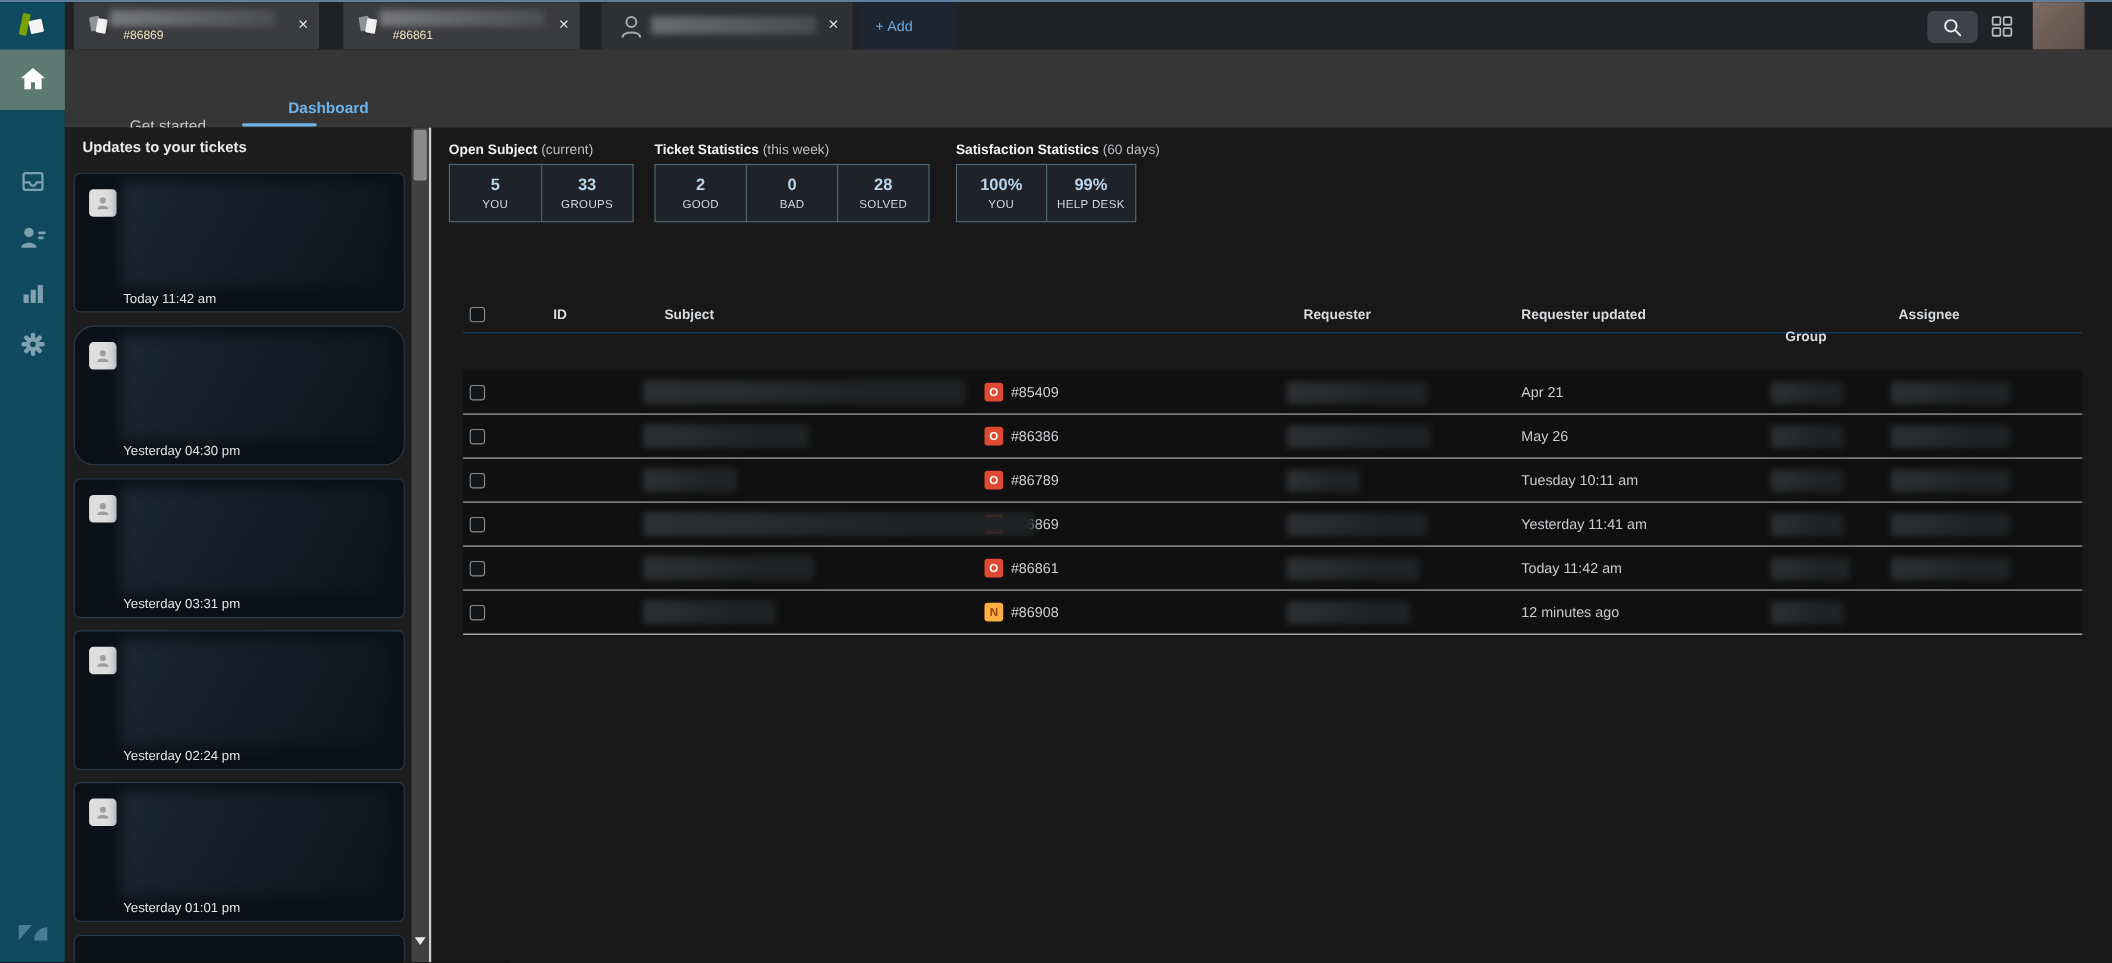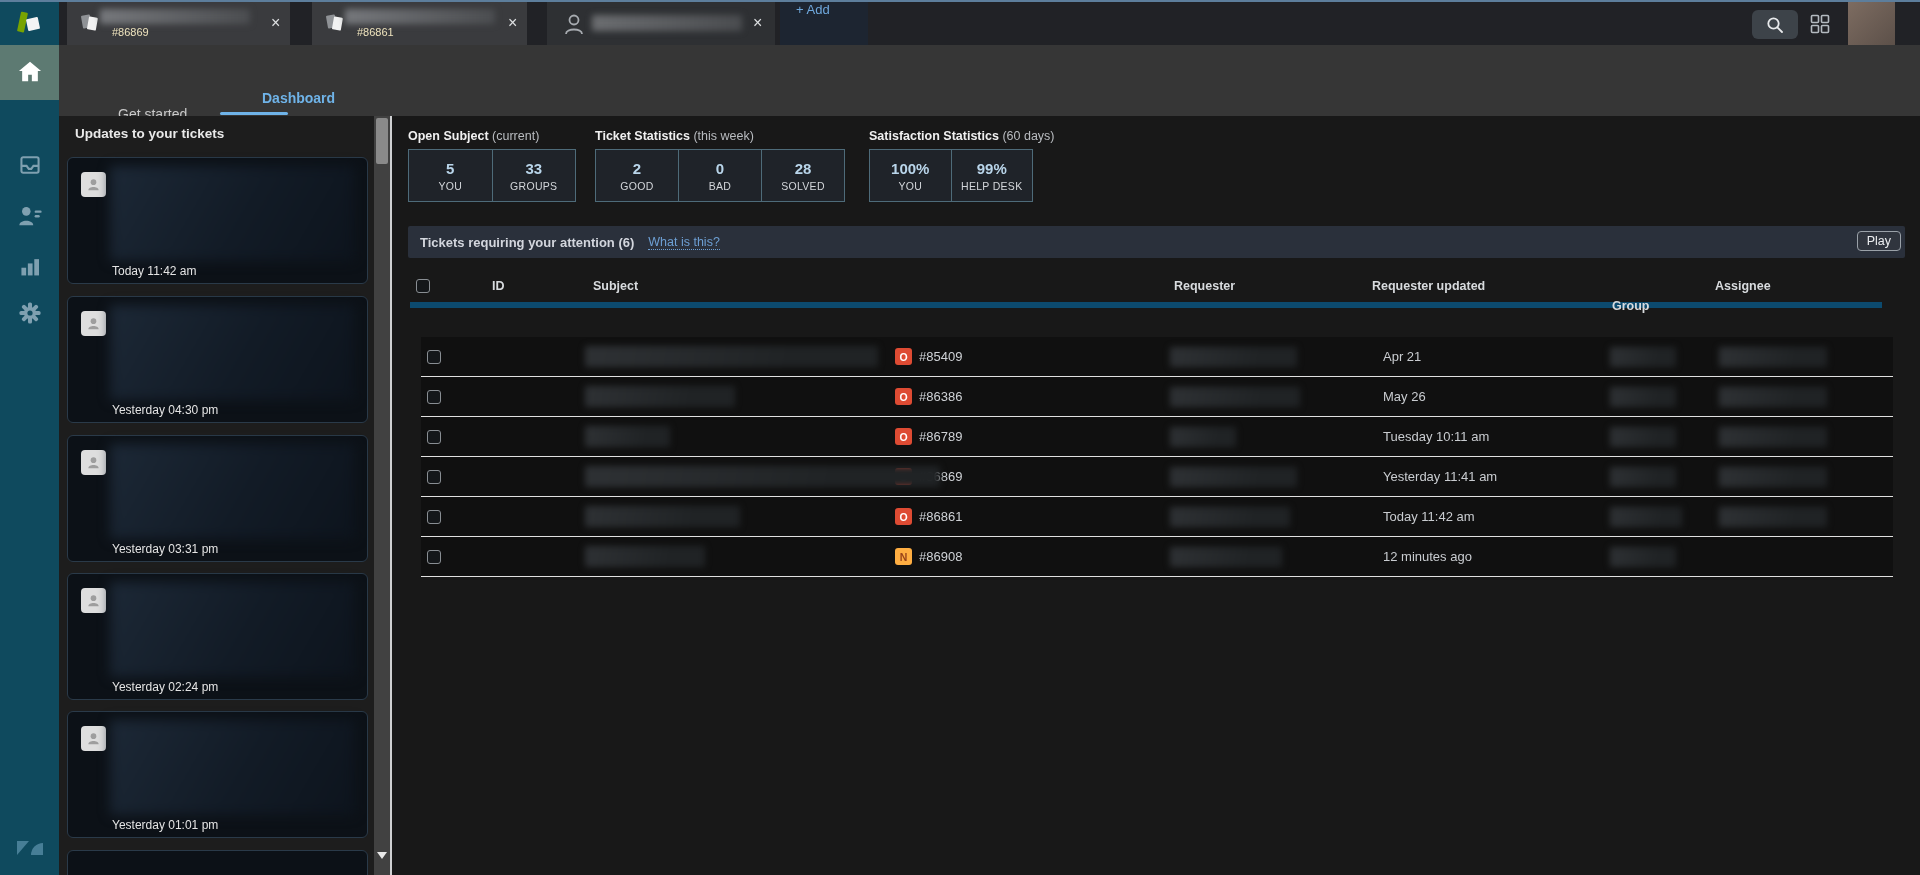--- a/index.html
+++ b/index.html
@@ -9,21 +9,21 @@
   
   .topline{left:0;top:0;width:1920px;height:2px;background:#5d7e9c;}
   .topbar{left:0;top:2px;width:1920px;height:43px;background:#212226;}
   .logoblock{left:0;top:0;width:59px;height:43px;background:#0f4a5e;}
   .tab{top:0;height:43px;background:#3a3b3e;}
   .tab.person{background:#2e3033;}
   .tblur{filter:blur(3px);border-radius:2px;background:linear-gradient(90deg,#76787c,#4b4d50);}
   .tabid{font-size:11px;color:#eee3bd;}
   .closex{font-size:16px;color:#dfe1e3;line-height:16px;cursor:default;}
   .addbtn{left:780px;top:0;width:88px;height:43px;background:#1d2531;color:#6fa8dd;
-          font-size:13px;display:flex;padding-left:16px;box-sizing:border-box;}
+          font-size:13px;display:flex;align-items:center;padding-left:16px;box-sizing:border-box;}
   .searchbtn{left:1752px;top:8px;width:46px;height:29px;background:#3d4349;border-radius:6px;
              display:flex;align-items:center;justify-content:center;}
   .avatar{left:1848px;top:0px;width:47px;height:43px;background:linear-gradient(135deg,#7d6c61,#5c5049);}
   
   .sidebar{left:0;top:45px;width:59px;height:830px;background:#0f4a5e;}
   .navactive{left:0;top:0;width:59px;height:55px;background:#5d7a72;}
   .navicon{width:59px;height:50px;display:flex;align-items:center;justify-content:center;}
   
   .strip{left:59px;top:45px;width:1861px;height:71px;background:#363636;}
   .ptab{font-size:14px;color:#c8c8c8;top:90px;}
@@ -56,21 +56,21 @@
   .statval{font-size:15px;font-weight:bold;color:#b9d5ea;}
   .statlab{font-size:10.5px;color:#d3d6da;margin-top:3px;letter-spacing:.3px;}
   
   .attbar{left:408px;top:226px;width:1497px;height:32px;background:#2a303b;border-radius:2px;
           display:flex;align-items:center;}
   .atttitle{margin-left:12px;font-size:13px;font-weight:bold;color:#d3d6dd;}
   .attlink{margin-left:14px;font-size:12.5px;color:#6d9fd3;border-bottom:1px dotted #6d9fd3;cursor:pointer;}
   .playbtn{position:absolute;right:4px;top:5px;font-size:12.5px;color:#eceef0;background:#30353e;
            border:1px solid #9aa1a8;border-radius:4px;padding:2px 9px;cursor:pointer;}
   
-  .thead{left:410px;top:272px;width:1472px;height:30px;border-bottom:6px solid #0c4a6e;}
+  .thead{left:421px;top:272px;width:1472px;height:30px;border-bottom:1px solid #0c4a6e;}
   .th{top:7px;font-size:12.5px;font-weight:bold;color:#d8dbde;}
   .cbx{width:14px;height:14px;background:#14171a;border:1.5px solid #898e93;border-radius:3px;
        box-sizing:border-box;}
   .prow{left:421px;top:303px;width:1472px;height:34px;background:#0b0b0b;
         border-top:1px solid #3a3a3a;border-bottom:1px solid #e0e0e0;box-sizing:border-box;}
   .ptext{left:6px;top:8px;font-size:12px;color:#c9c9c9;}
   .trow{left:421px;width:1472px;height:40px;background:#101010;border-bottom:1px solid #e0e0e0;
         box-sizing:border-box;}
   .badge{left:474px;top:11px;width:17px;height:17px;border-radius:3px;font-size:10.5px;
          font-weight:bold;display:flex;align-items:center;justify-content:center;}
@@ -205,21 +205,21 @@
   <div class="abs card" style="top:157px;">
     <div class="abs cav">
       <svg width="15" height="15" viewBox="0 0 16 16">
           <circle cx="8" cy="5.5" r="3" fill="#9e9e9e"></circle>
           <path d="M2.5 14 c0-4.5 11-4.5 11 0 Z" fill="#9e9e9e"></path>
         </svg>
     </div>
     <div class="abs cblur"></div>
     <div class="abs cts">Today 11:42 am</div>
   </div>
-  <div class="abs card" style="top:296px;">
+  <div class="abs card" style="top:296px;border-radius:19px;">
     <div class="abs cav">
       <svg width="15" height="15" viewBox="0 0 16 16">
           <circle cx="8" cy="5.5" r="3" fill="#9e9e9e"></circle>
           <path d="M2.5 14 c0-4.5 11-4.5 11 0 Z" fill="#9e9e9e"></path>
         </svg>
     </div>
     <div class="abs cblur"></div>
     <div class="abs cts">Yesterday 04:30 pm</div>
   </div>
   <div class="abs card" style="top:435px;">
@@ -301,25 +301,20 @@
     <div class="statcell">
       <div class="statval">100%</div>
       <div class="statlab">YOU</div>
     </div>
     <div class="statcell">
       <div class="statval">99%</div>
       <div class="statlab">HELP DESK</div>
     </div>
   </div>
 
-  <div class="abs attbar">
-    <span class="atttitle">Tickets requiring your attention (6)</span>
-    <span class="attlink">What is this?</span>
-    <button class="playbtn">Play</button>
-  </div>
 
   <div class="abs thead">
     <div class="abs cbx" style="left:6px;top:7px;"></div>
     <div class="abs th" style="left:82px;">ID</div>
     <div class="abs th" style="left:183px;">Subject</div>
     <div class="abs th" style="left:764px;">Requester</div>
     <div class="abs th" style="left:962px;">Requester updated</div>
     <div class="abs th" style="left:1202px;margin-top:20px;">Group</div>
     <div class="abs th" style="left:1305px;">Assignee</div>
   </div>

